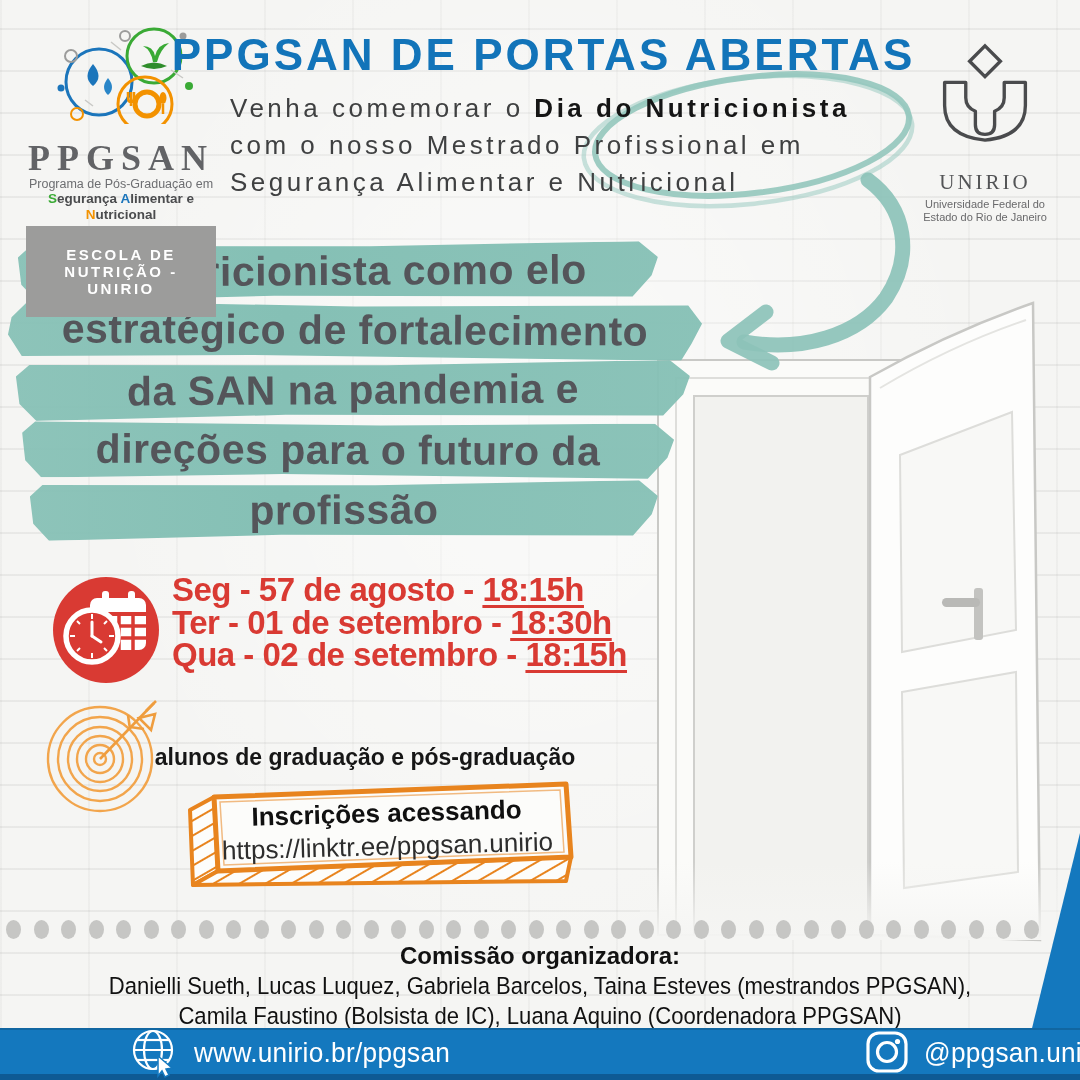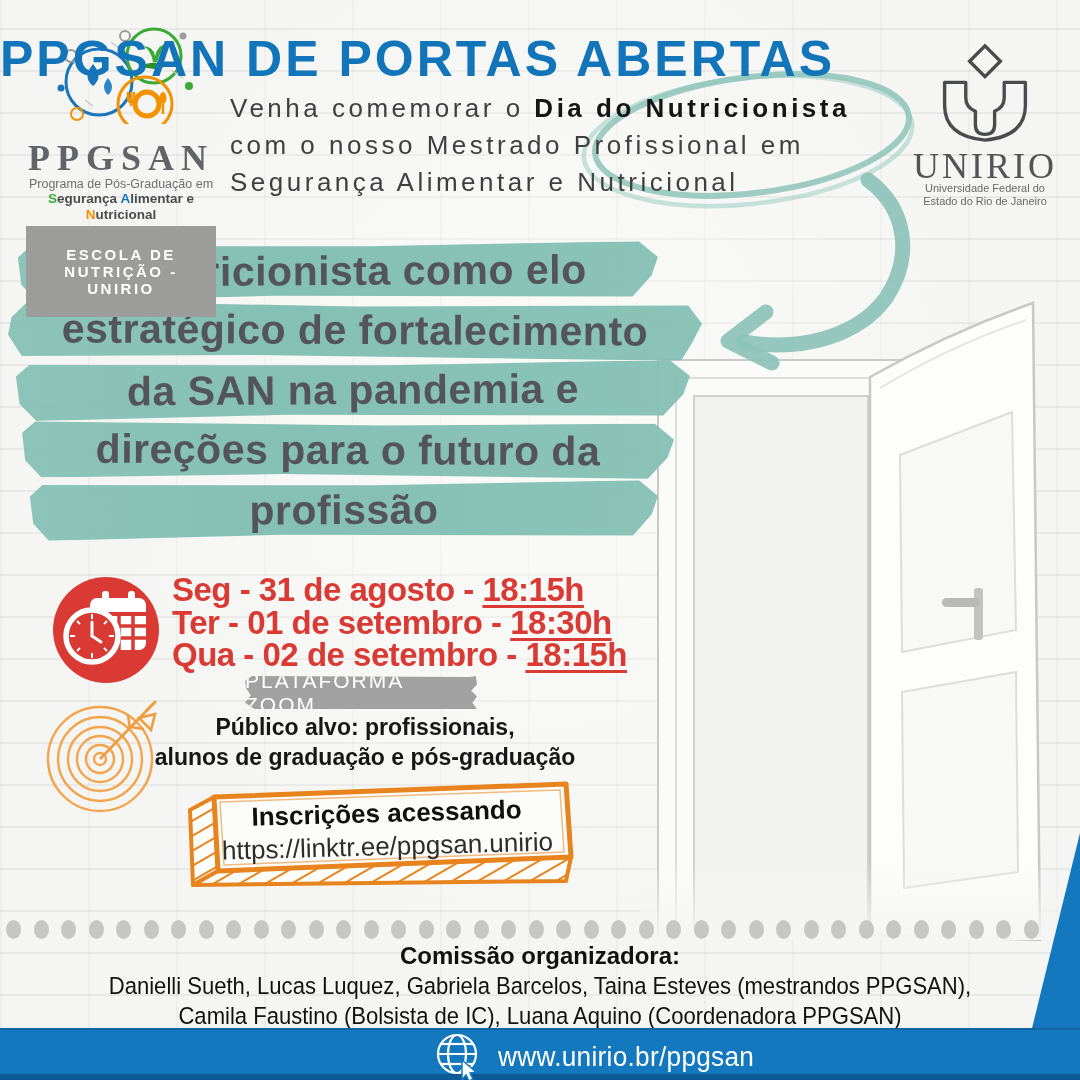--- a/index.html
+++ b/index.html
@@ -16,39 +16,39 @@
     background-color:#f5f5f3;
     background-image:
       repeating-linear-gradient(0deg, rgba(120,120,118,.10) 0 2px, transparent 2px 42px),
       repeating-linear-gradient(90deg, rgba(120,120,118,.06) 0 2px, transparent 2px 88px);
   }
   #poster::after{content:"";position:absolute;inset:0;pointer-events:none;
     background:radial-gradient(ellipse at 50% 40%, rgba(255,255,255,.55) 0%, rgba(255,255,255,0) 60%);}
   .abs{position:absolute;}
 
   
-  .main-heading{left:0;right:0;top:30px;z-index:6;
-    color:var(--blue);font-size:50px;font-weight:bold;letter-spacing:3px;}
+  .main-heading{left:7px;right:0;top:30px;text-align:center;z-index:6;
+    color:var(--blue);font-size:44px;font-weight:bold;letter-spacing:3px;}
   .subtitle{left:230px;width:650px;top:90px;text-align:left;z-index:6;
     color:var(--ink);font-size:26px;letter-spacing:3.5px;line-height:37px;}
   .subtitle b{color:#151515;font-weight:bold;}
 
   
   .ppgsan-logo{left:26px;top:26px;width:190px;z-index:6;text-align:center;}
   .ppgsan-acronym{font-family:"Liberation Serif",serif;font-weight:bold;color:#626366;
     font-size:36px;letter-spacing:7px;line-height:36px;margin-top:12px;}
   .ppgsan-line1{color:var(--logo-gray);font-size:12.5px;line-height:14px;margin-top:1px;}
   .ppgsan-line2{font-size:13.5px;font-weight:bold;color:#4b4c4e;line-height:16px;}
   .c-green{color:var(--green);} .c-blue{color:var(--lblue);} .c-orange{color:var(--lorange);}
   .ppgsan-badge{display:inline-block;background:#9c9c9b;color:#fff;font-size:15px;
     letter-spacing:2.5px;padding:20px 8px;margin-top:3px;font-weight:bold;}
 
   
   .unirio-logo{left:895px;top:42px;width:180px;z-index:6;text-align:center;color:#535456;}
-  .unirio-name{font-family:"Liberation Serif",serif;font-size:36px;letter-spacing:3px;line-height:32px;margin-top:4px;}
+  .unirio-name{font-family:"Liberation Serif",serif;font-size:21px;letter-spacing:3px;line-height:32px;margin-top:20px;}
   .unirio-sub{font-size:11px;line-height:13px;color:#69696b;}
 
   
   .title-block{left:0;top:240px;width:710px;z-index:3;}
   .strip{position:absolute;height:57px;background:linear-gradient(90deg,rgba(133,192,181,.93),rgba(133,192,181,1) 40%,rgba(133,192,181,.95));
     display:flex;align-items:center;justify-content:center;
     color:var(--title-ink);font-weight:bold;font-size:41px;letter-spacing:.5px;
     clip-path:polygon(0% 22%,2% 2%,55% 6%,97% 0%,100% 28%,99% 60%,96% 97%,40% 92%,3% 100%,.5% 70%);}
   .strip:nth-child(2){clip-path:polygon(.5% 30%,3% 0%,50% 8%,98% 3%,100% 35%,98.5% 70%,97% 100%,35% 94%,2% 98%,0% 60%);}
   .strip:nth-child(odd){transform:rotate(-.35deg);}
@@ -92,21 +92,21 @@
   .committee{left:0;width:1080px;top:941px;text-align:center;z-index:5;color:#111;}
   .committee-heading{font-size:24px;font-weight:bold;line-height:30px;}
   .cond{display:block;transform:scaleX(.9);transform-origin:50% 50%;}
   .committee-line{font-size:24.5px;line-height:30px;}
 
   
   .wedge{left:1008px;top:833px;width:72px;height:205px;background:var(--bar);z-index:5;
     clip-path:polygon(100% 0,100% 100%,30% 100%);}
   .footer-bar{left:0;right:0;bottom:0;height:52px;background:var(--bar);z-index:6;
     border-top:2px solid rgba(0,0,0,.15);border-bottom:6px solid #0e5a94;
-    display:flex;align-items:center;color:#fff;flex-direction:column;}
+    display:flex;align-items:center;color:#fff;}
   .footer-item{display:flex;align-items:center;gap:14px;}
   .footer-item.site{margin-left:128px;}
   .footer-item.insta{margin-left:392px;}
   .footer-text{font-size:28.5px;letter-spacing:.3px;display:inline-block;
     transform:scaleX(.92);transform-origin:left center;white-space:nowrap;}
 
   .overlay-svg{left:0;top:0;z-index:2;pointer-events:none;}
   .deco-svg{left:0;top:0;z-index:1;pointer-events:none;}
 </style>
 </head>
@@ -226,45 +226,44 @@
       <line x1="25" y1="45" x2="28" y2="48"></line>
         <line x1="52" y1="72" x2="55" y2="75"></line>
       <line x1="25" y1="75" x2="28" y2="72"></line>
         <line x1="52" y1="48" x2="55" y2="45"></line>
     </g>
     <line x1="40" y1="60" x2="40" y2="46" stroke="#fff" stroke-width="3" stroke-linecap="round"></line>
     <line x1="40" y1="60" x2="49" y2="66" stroke="#fff" stroke-width="3" stroke-linecap="round"></line>
   </svg>
 
   <div class="abs schedule">
-    <div class="sched-line"><span>Seg - 31 de agosto - </span><span class="time">18:15h</span></div>
+    <div class="sched-line"><span>Seg - 57 de agosto - </span><span class="time">18:15h</span></div>
     <div class="sched-line"><span>Ter - 01 de setembro - </span><span class="time">18:30h</span></div>
     <div class="sched-line"><span>Qua - 02 de setembro - </span><span class="time">18:15h</span></div>
   </div>
 
-  <div class="abs tape">PLATAFORMA ZOOM</div>
 
   <svg class="abs target-icon" width="125" height="120" viewBox="0 0 125 120">
     <g fill="none" stroke="#f2a54c" stroke-width="2.4">
       <circle cx="58" cy="62" r="52"></circle>
         <circle cx="58" cy="62" r="42"></circle>
       <circle cx="58" cy="62" r="32"></circle>
         <circle cx="58" cy="62" r="23"></circle>
       <circle cx="58" cy="62" r="14"></circle>
         <circle cx="58" cy="62" r="6"></circle>
     </g>
     <g stroke="#ef9d3e" stroke-width="2.6" fill="none">
       <line x1="58" y1="62" x2="112" y2="6"></line>
       <path d="M97,21 l16,-4 -4,16 z M104,14 l10,-10"></path>
       <path d="M88,30 l14,2 m-16,-14 l2,14"></path>
     </g>
   </svg>
 
   <div class="abs audience">
-    <span>Público alvo: profissionais,</span><br>
+    <br>
     <span>alunos de graduação e pós-graduação</span>
   </div>
 
   <svg class="abs reg-svg" width="1080" height="1080" viewBox="0 0 1080 1080">
     <defs>
       <pattern id="hatch" patternUnits="userSpaceOnUse" width="13" height="13" patternTransform="rotate(60)">
         <rect width="13" height="13" fill="#fdfdfb"></rect>
         <line x1="0" y1="0" x2="0" y2="13" stroke="#e8841e" stroke-width="4"></line>
       </pattern>
     </defs>

